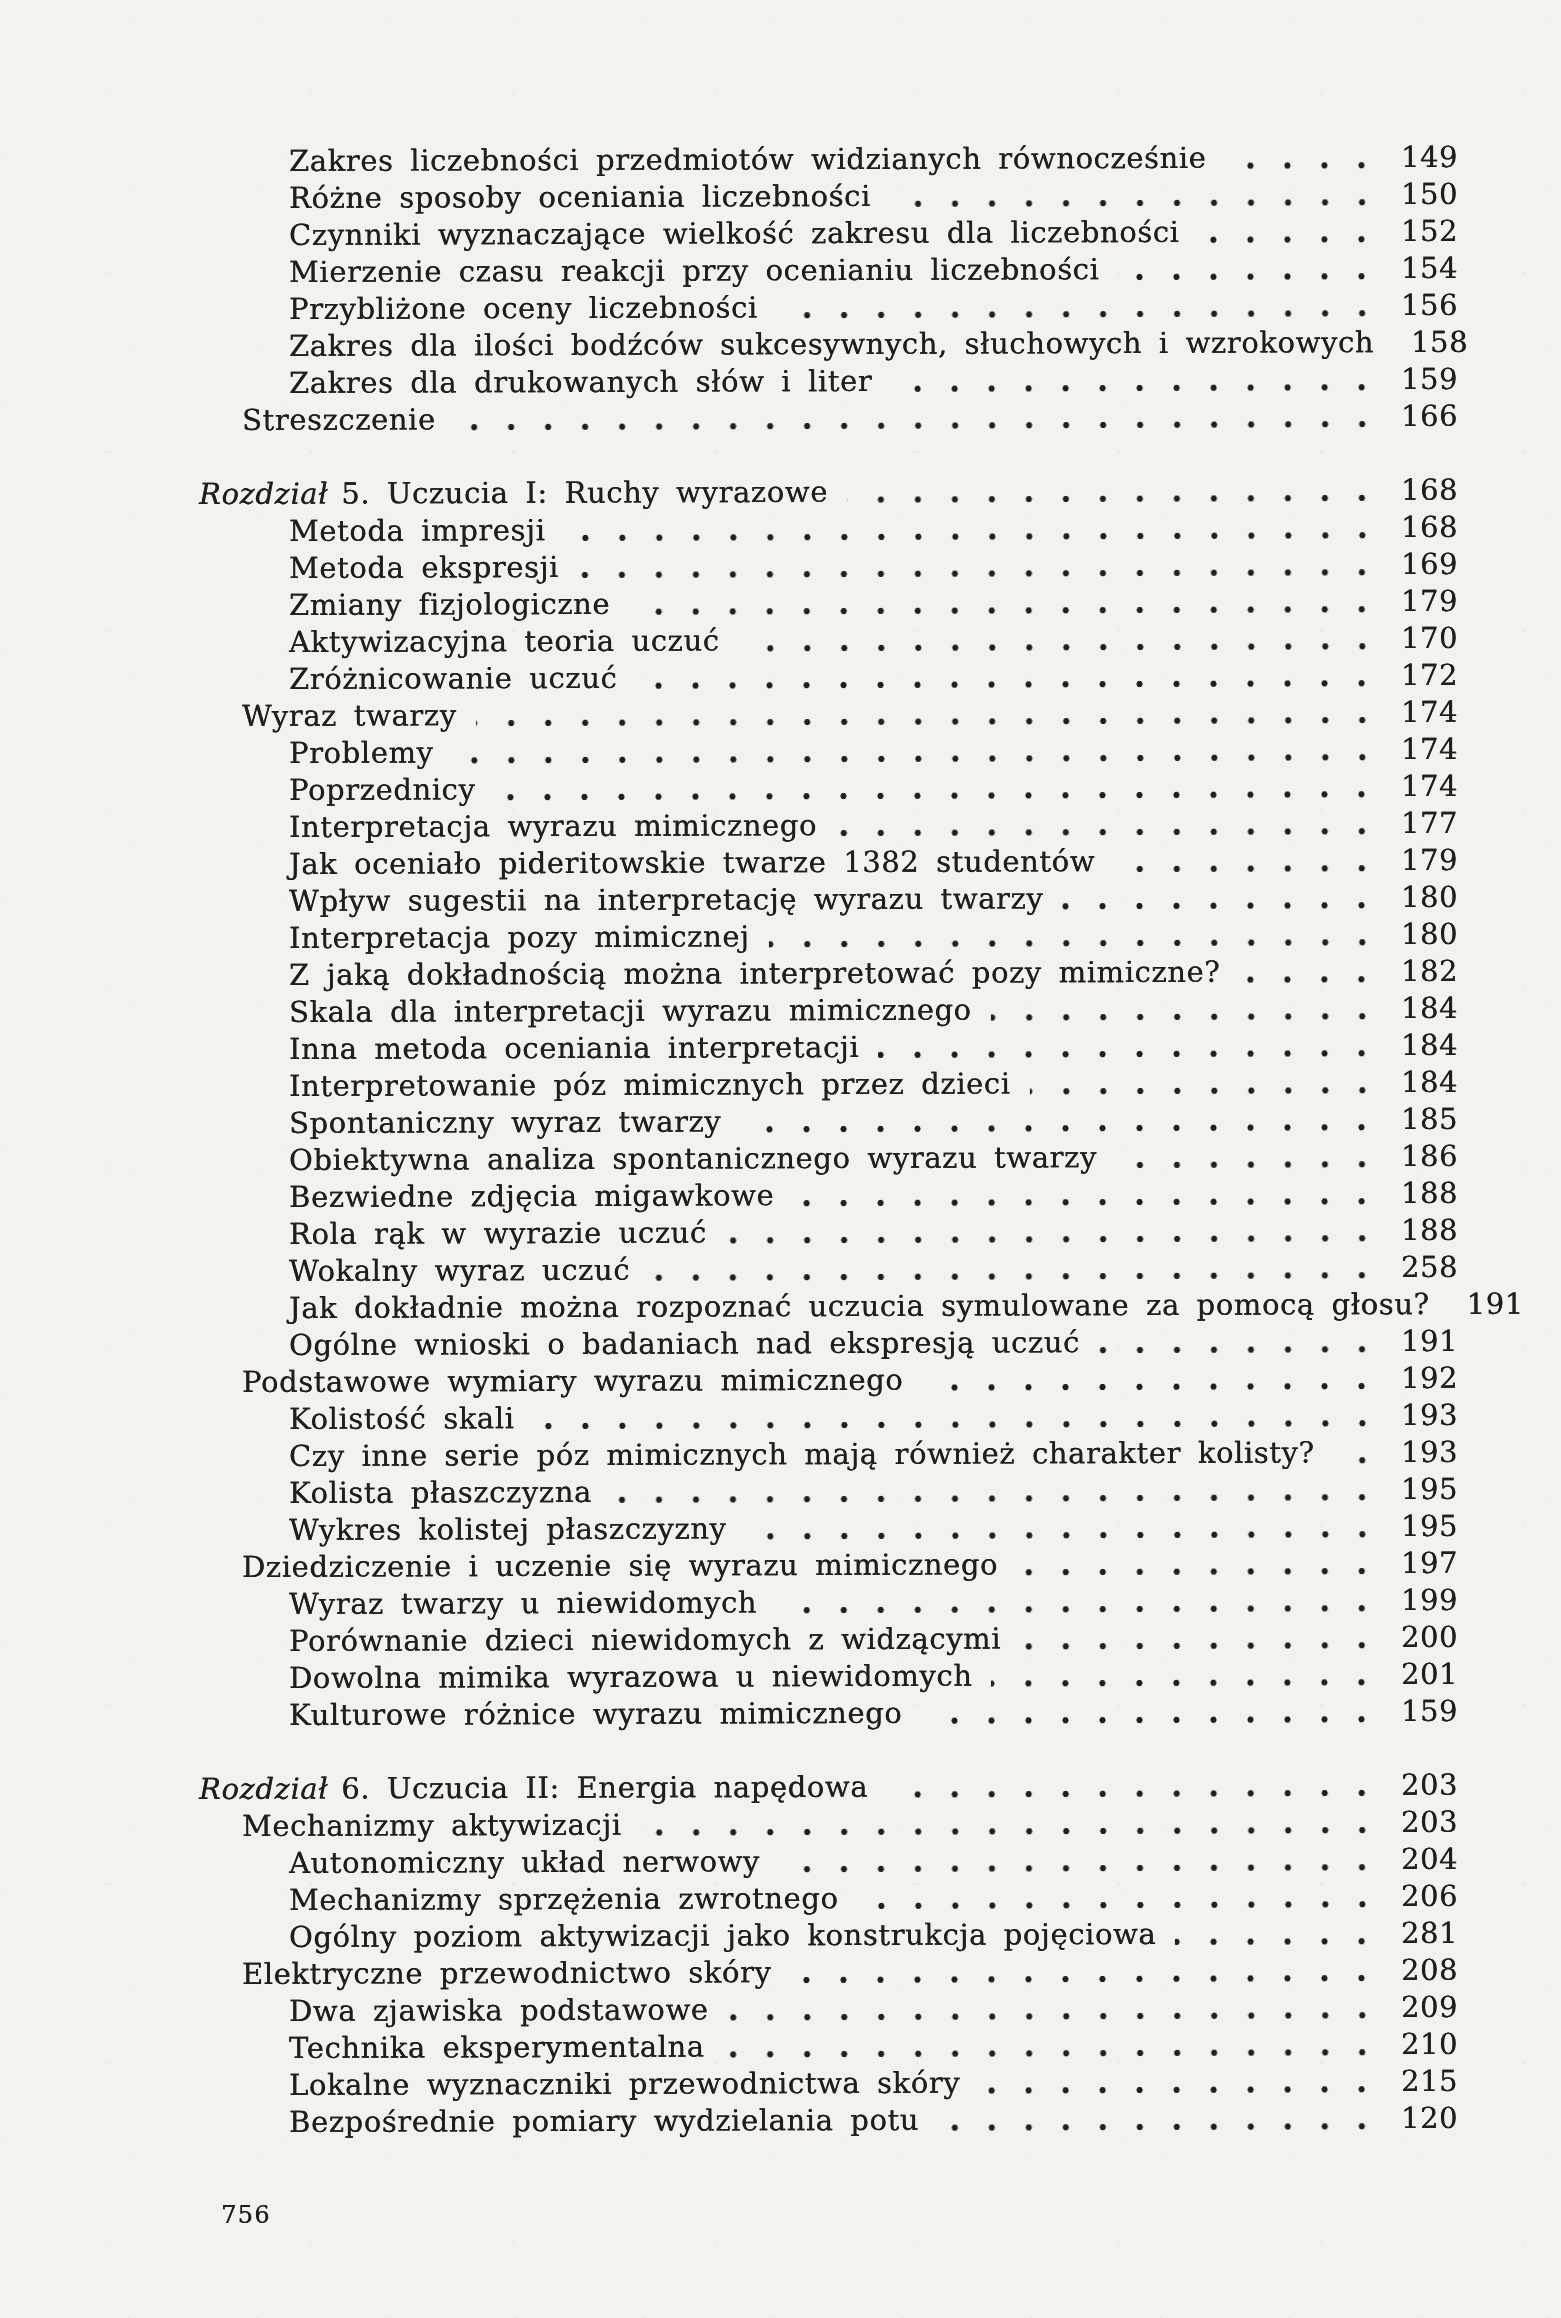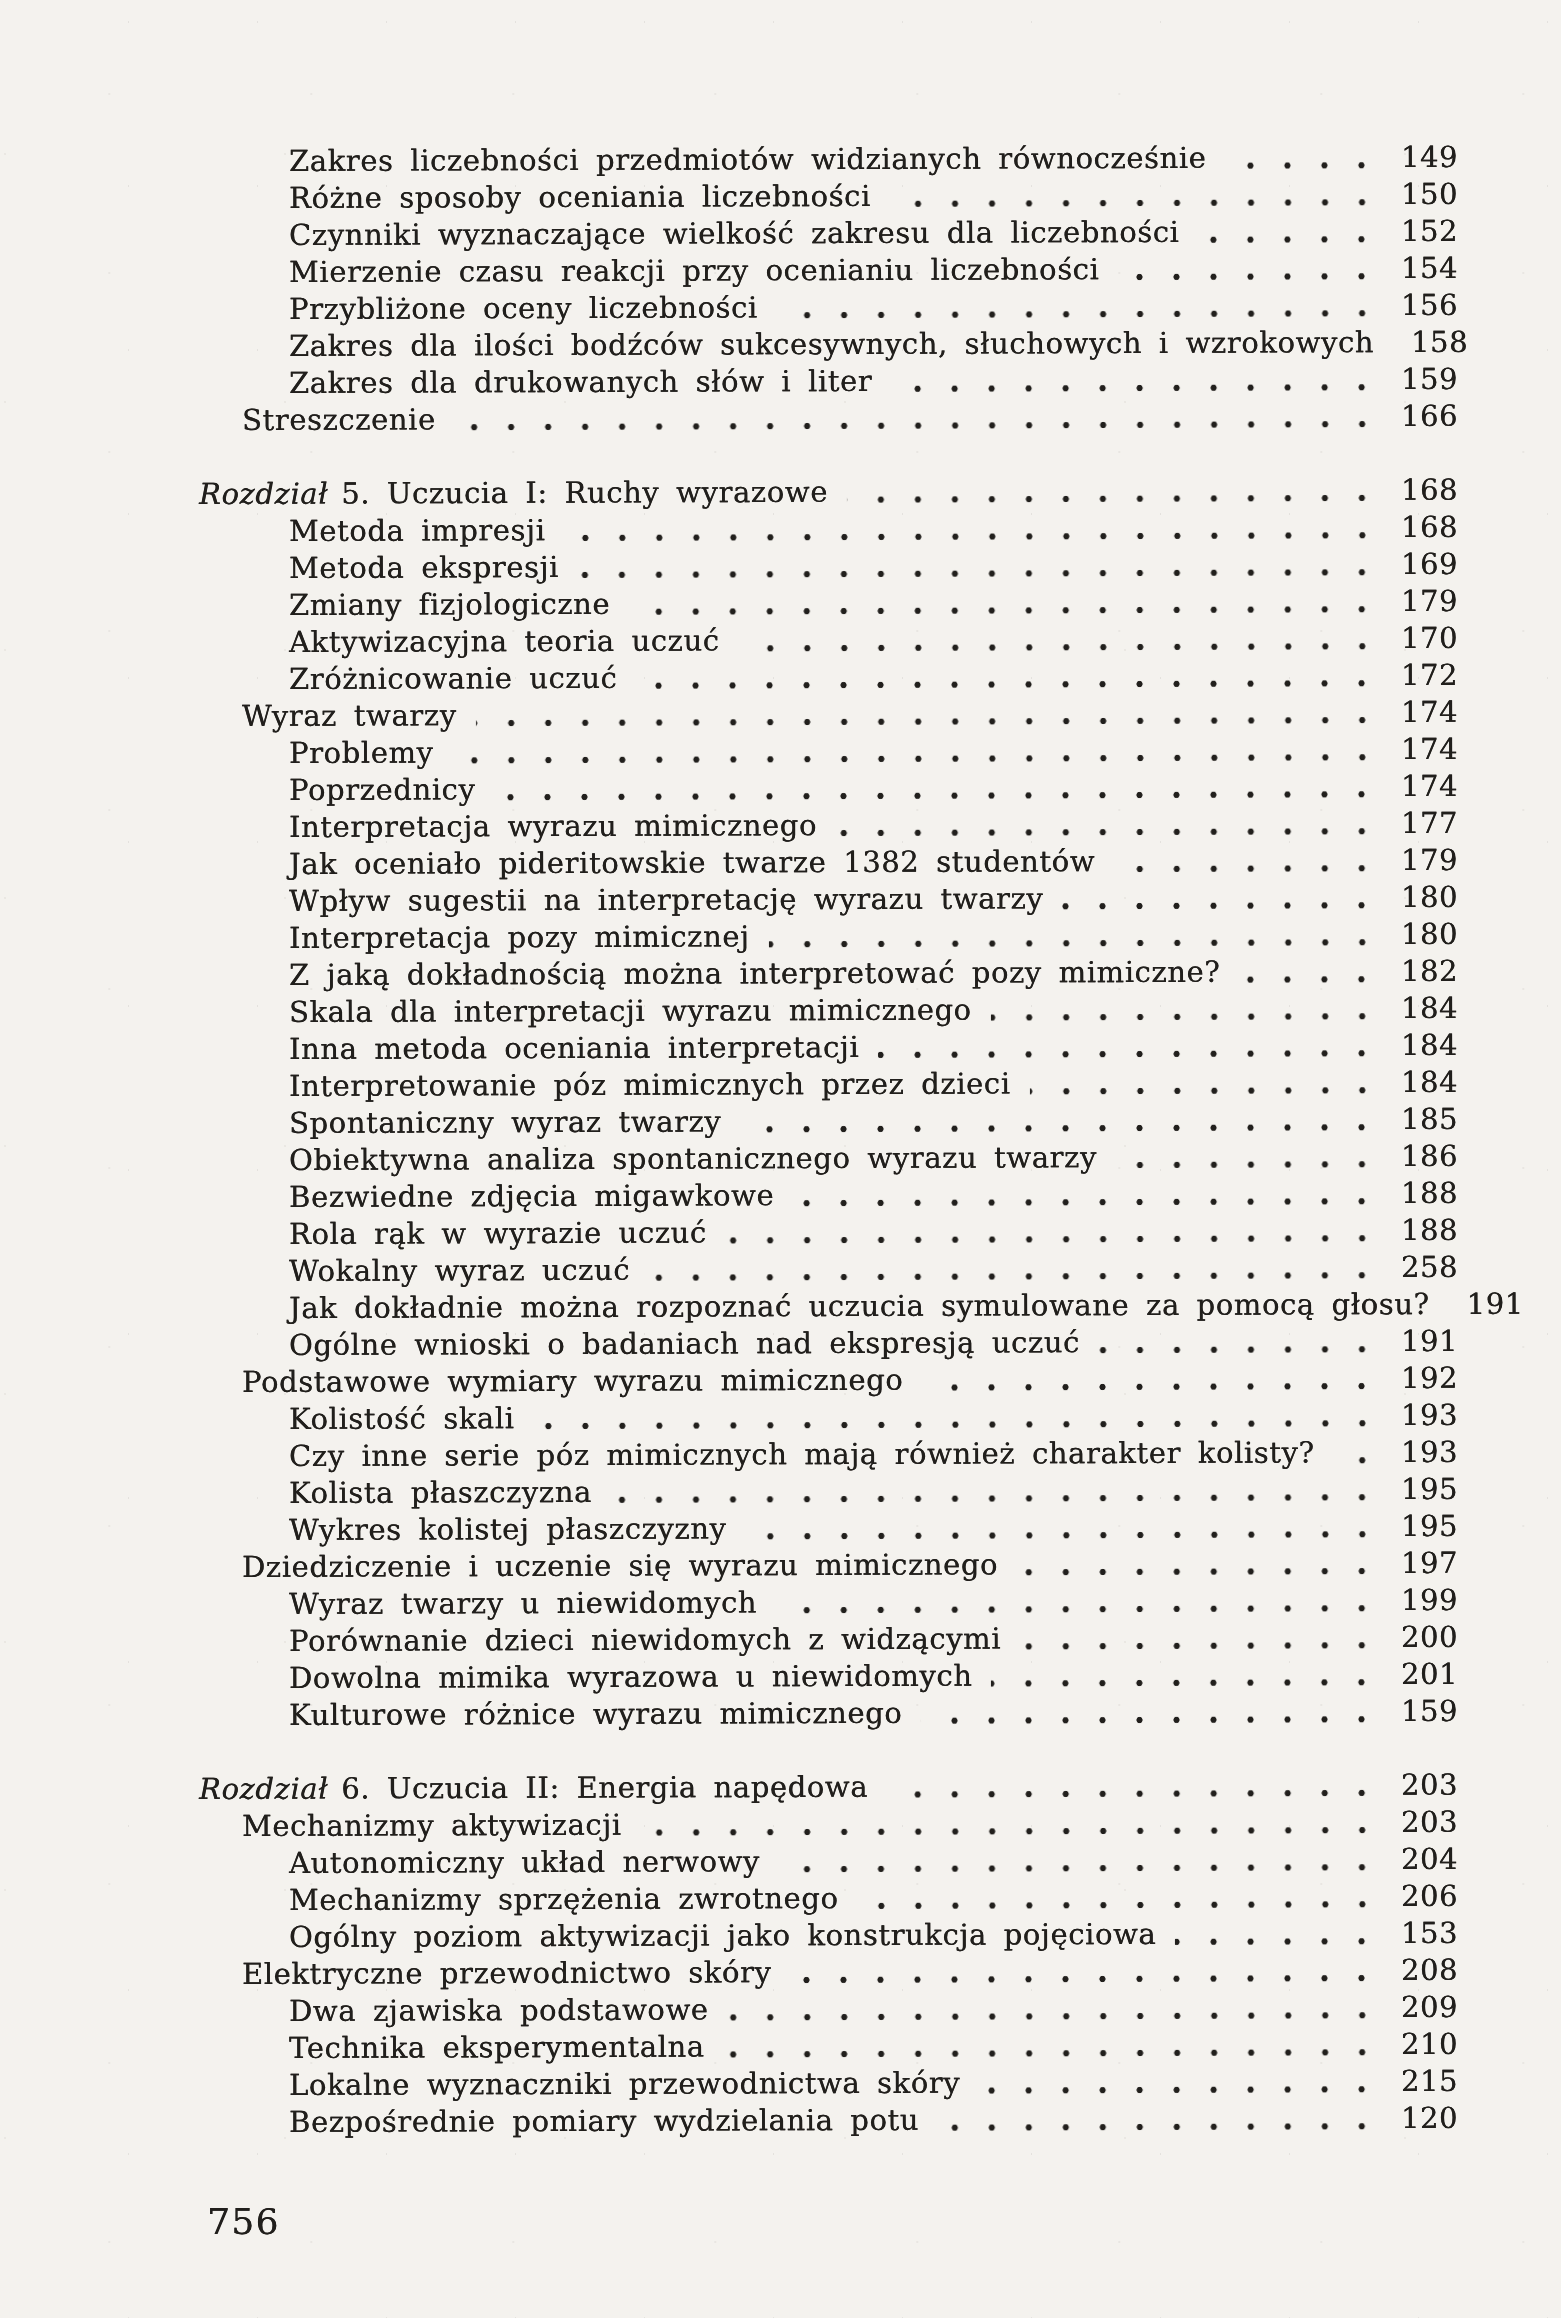--- a/index.html
+++ b/index.html
@@ -66,23 +66,23 @@
   .num {
     flex: 0 0 auto;
     min-width: 61px;
     margin-left: 18px;
     text-align: left;
     text-shadow: 0.3px 0 0 currentColor;
     font-variant-numeric: lining-nums;
   }
   .folio {
     position: absolute;
-    left: 207px;
+    left: 221px;
     top: 2201px;
-    font-size: 36px;
+    font-size: 24px;
     letter-spacing: 1.3px;
     text-shadow: 0.4px 0 0 currentColor;
     text-align: right;
   }
 </style>
 </head>
 <body>
 
 <main class="toc" id="toc">
     <div class="row indent-2">
@@ -311,21 +311,21 @@
       <span class="num">204</span>
     </div>
     <div class="row indent-2">
       <span class="title">Mechanizmy sprzężenia zwrotnego</span>
       <span class="leader"></span>
       <span class="num">206</span>
     </div>
     <div class="row indent-2">
       <span class="title">Ogólny poziom aktywizacji jako konstrukcja pojęciowa</span>
       <span class="leader"></span>
-      <span class="num">153</span>
+      <span class="num">281</span>
     </div>
     <div class="row indent-1">
       <span class="title">Elektryczne przewodnictwo skóry</span>
       <span class="leader"></span>
       <span class="num">208</span>
     </div>
     <div class="row indent-2">
       <span class="title">Dwa zjawiska podstawowe</span>
       <span class="leader"></span>
       <span class="num">209</span>

